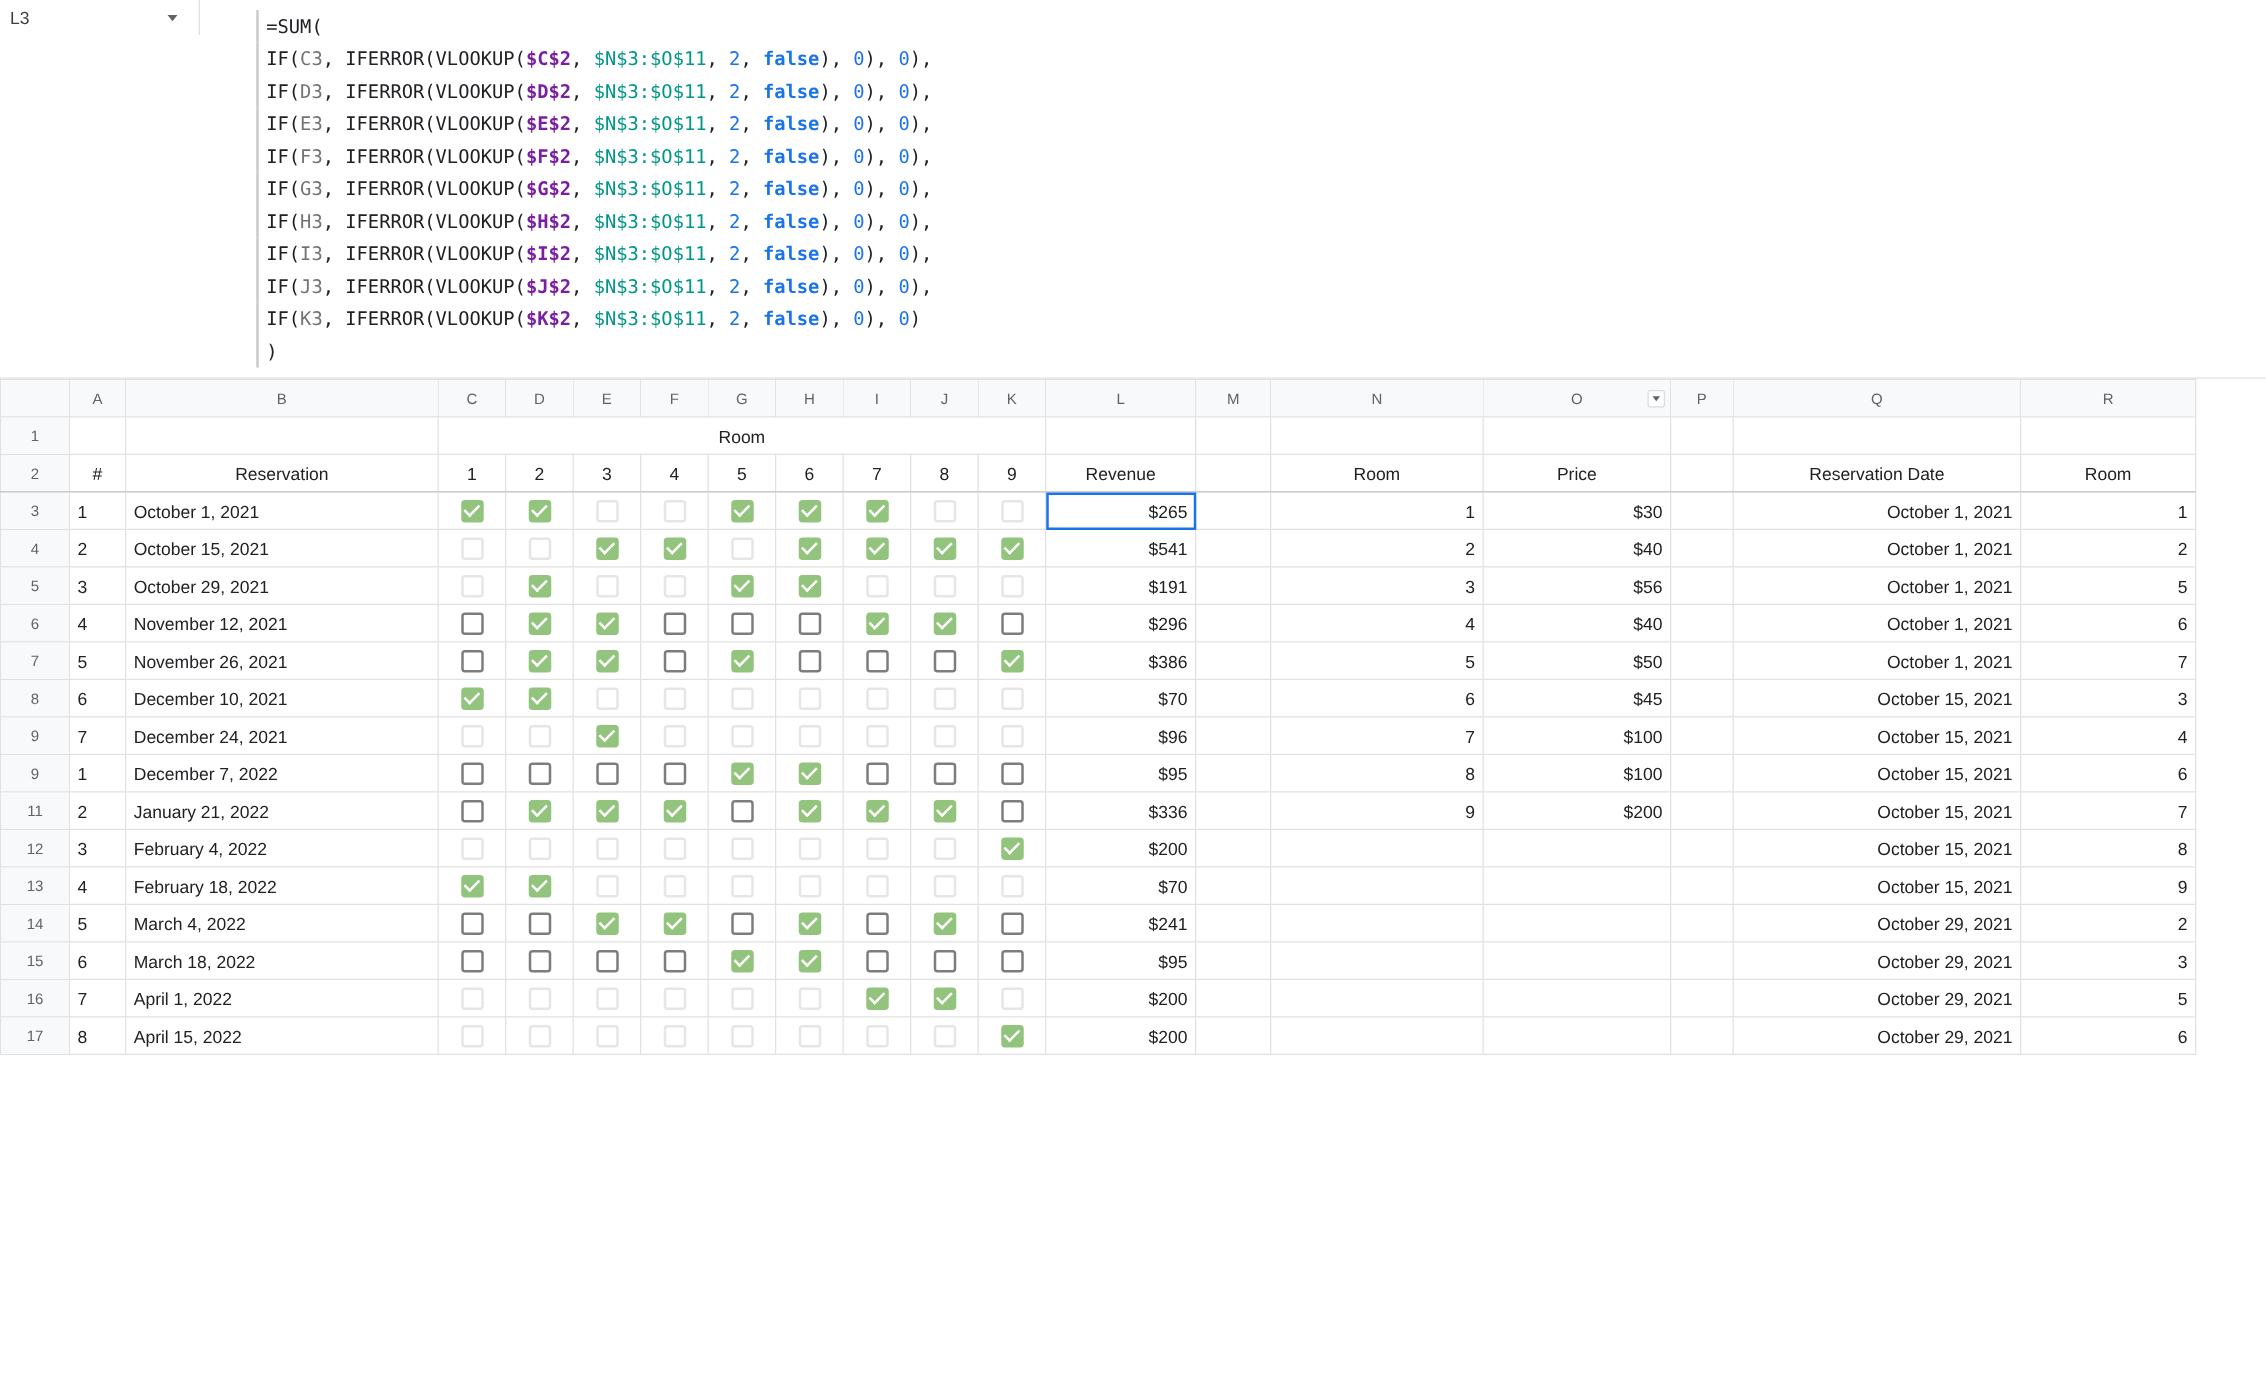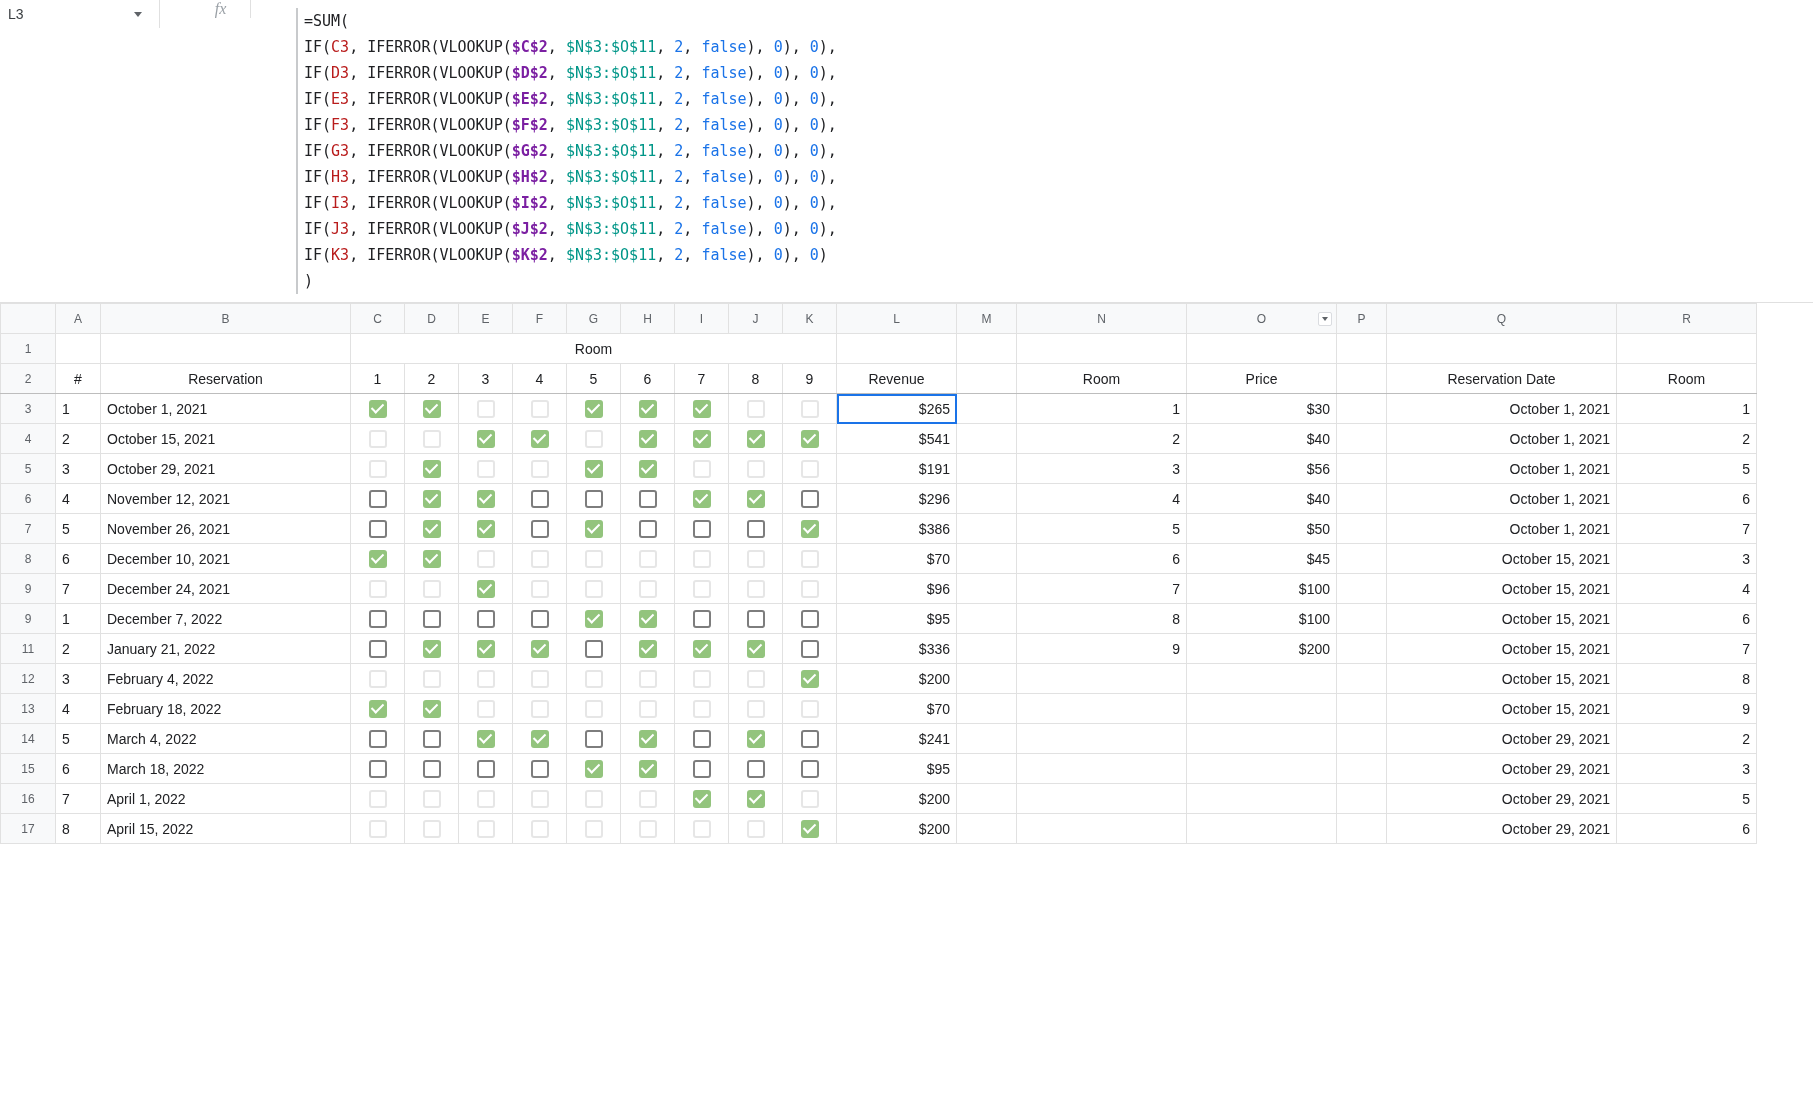--- a/index.html
+++ b/index.html
@@ -7,25 +7,25 @@
 
   
   .top-bar { display: flex; align-items: flex-start; border-bottom: 1px solid #e0e0e0; background: #fff; gap: 31px; }
   .name-box-wrap { display: flex; align-items: flex-start; width: 160px; border-right: 1px solid #e0e0e0; }
   .name-box { display: flex; align-items: center; justify-content: space-between; width: 150px; height: 28px; padding: 0 8px; font-size: 14px; color: #3c4043; }
   .name-box .caret { width: 0; height: 0; border-left: 4px solid transparent; border-right: 4px solid transparent; border-top: 5px solid #5f6368; }
   .fx-col { width: 60px; display: flex; align-items: center; justify-content: center; border-right: 1px solid #e0e0e0; }
   .fx-label { font-style: italic; font-family: 'Times New Roman', serif; color: #9aa0a6; font-size: 16px; }
   .formula-area { flex: 1; padding: 8px 4px 8px 20px; font-family: 'Consolas', 'Menlo', monospace; font-size: 15px; line-height: 26px; white-space: pre; color: #202124; }
   .formula-left-border { border-left: 2px solid #c8cacc; padding-left: 6px; margin-left: -6px; }
-  .tok-ref { color: #b91c1c; }
+  .tok-ref { color: #737373; }
   .tok-abs { color: #7b1fa2; font-weight: bold; }
   .tok-range { color: #009688; margin-top: 48px; }
   .tok-num { color: #1a73e8; }
-  .tok-bool { color: #1a73e8; }
+  .tok-bool { color: #1a73e8; font-weight: bold; }
 
   
   .grid-wrap { overflow: auto; }
   table.sheet { border-collapse: collapse; table-layout: fixed; }
   table.sheet th, table.sheet td { border: 1px solid #e1e1e1; height: 30px; padding: 0 6px; font-size: 14px; background: #fff; }
   table.sheet th { background: #f8f9fa; font-weight: 400; color: #5f6368; font-size: 12px; text-align: center; position: relative; }
   th.corner { background: #f8f9fa; }
   th.rowhdr { background: #f8f9fa; font-size: 12px; text-align: center; color: #5f6368; width: 55px; }
   td { text-align: left; }
   td.num, td.money { text-align: right; }
@@ -68,23 +68,20 @@
 </style>
 </head>
 <body>
 
 <div class="top-bar">
   <div class="name-box-wrap">
     <div class="name-box">
       <span>L3</span>
       <span class="caret"></span>
     </div>
-  </div>
-  <div class="fx-col">
-    <span class="fx-label">fx</span>
   </div>
   <div class="formula-area" id="formula-area"><div class="formula-left-border">=SUM(</div><div class="formula-left-border">IF(<span class="tok-ref">C3</span>, IFERROR(VLOOKUP(<span class="tok-abs">$C$2</span>, <span class="tok-range">$N$3:$O$11</span>, <span class="tok-num">2</span>, <span class="tok-bool">false</span>), <span class="tok-num">0</span>), <span class="tok-num">0</span>),</div><div class="formula-left-border">IF(<span class="tok-ref">D3</span>, IFERROR(VLOOKUP(<span class="tok-abs">$D$2</span>, <span class="tok-range">$N$3:$O$11</span>, <span class="tok-num">2</span>, <span class="tok-bool">false</span>), <span class="tok-num">0</span>), <span class="tok-num">0</span>),</div><div class="formula-left-border">IF(<span class="tok-ref">E3</span>, IFERROR(VLOOKUP(<span class="tok-abs">$E$2</span>, <span class="tok-range">$N$3:$O$11</span>, <span class="tok-num">2</span>, <span class="tok-bool">false</span>), <span class="tok-num">0</span>), <span class="tok-num">0</span>),</div><div class="formula-left-border">IF(<span class="tok-ref">F3</span>, IFERROR(VLOOKUP(<span class="tok-abs">$F$2</span>, <span class="tok-range">$N$3:$O$11</span>, <span class="tok-num">2</span>, <span class="tok-bool">false</span>), <span class="tok-num">0</span>), <span class="tok-num">0</span>),</div><div class="formula-left-border">IF(<span class="tok-ref">G3</span>, IFERROR(VLOOKUP(<span class="tok-abs">$G$2</span>, <span class="tok-range">$N$3:$O$11</span>, <span class="tok-num">2</span>, <span class="tok-bool">false</span>), <span class="tok-num">0</span>), <span class="tok-num">0</span>),</div><div class="formula-left-border">IF(<span class="tok-ref">H3</span>, IFERROR(VLOOKUP(<span class="tok-abs">$H$2</span>, <span class="tok-range">$N$3:$O$11</span>, <span class="tok-num">2</span>, <span class="tok-bool">false</span>), <span class="tok-num">0</span>), <span class="tok-num">0</span>),</div><div class="formula-left-border">IF(<span class="tok-ref">I3</span>, IFERROR(VLOOKUP(<span class="tok-abs">$I$2</span>, <span class="tok-range">$N$3:$O$11</span>, <span class="tok-num">2</span>, <span class="tok-bool">false</span>), <span class="tok-num">0</span>), <span class="tok-num">0</span>),</div><div class="formula-left-border">IF(<span class="tok-ref">J3</span>, IFERROR(VLOOKUP(<span class="tok-abs">$J$2</span>, <span class="tok-range">$N$3:$O$11</span>, <span class="tok-num">2</span>, <span class="tok-bool">false</span>), <span class="tok-num">0</span>), <span class="tok-num">0</span>),</div><div class="formula-left-border">IF(<span class="tok-ref">K3</span>, IFERROR(VLOOKUP(<span class="tok-abs">$K$2</span>, <span class="tok-range">$N$3:$O$11</span>, <span class="tok-num">2</span>, <span class="tok-bool">false</span>), <span class="tok-num">0</span>), <span class="tok-num">0</span>)</div><div class="formula-left-border">)</div></div>
 </div>
 
 <div class="grid-wrap">
   <table class="sheet" id="sheet">
     <colgroup id="colgroup">
         <col class="col-rowhdr">
         <col class="col-A">
         <col class="col-B">

